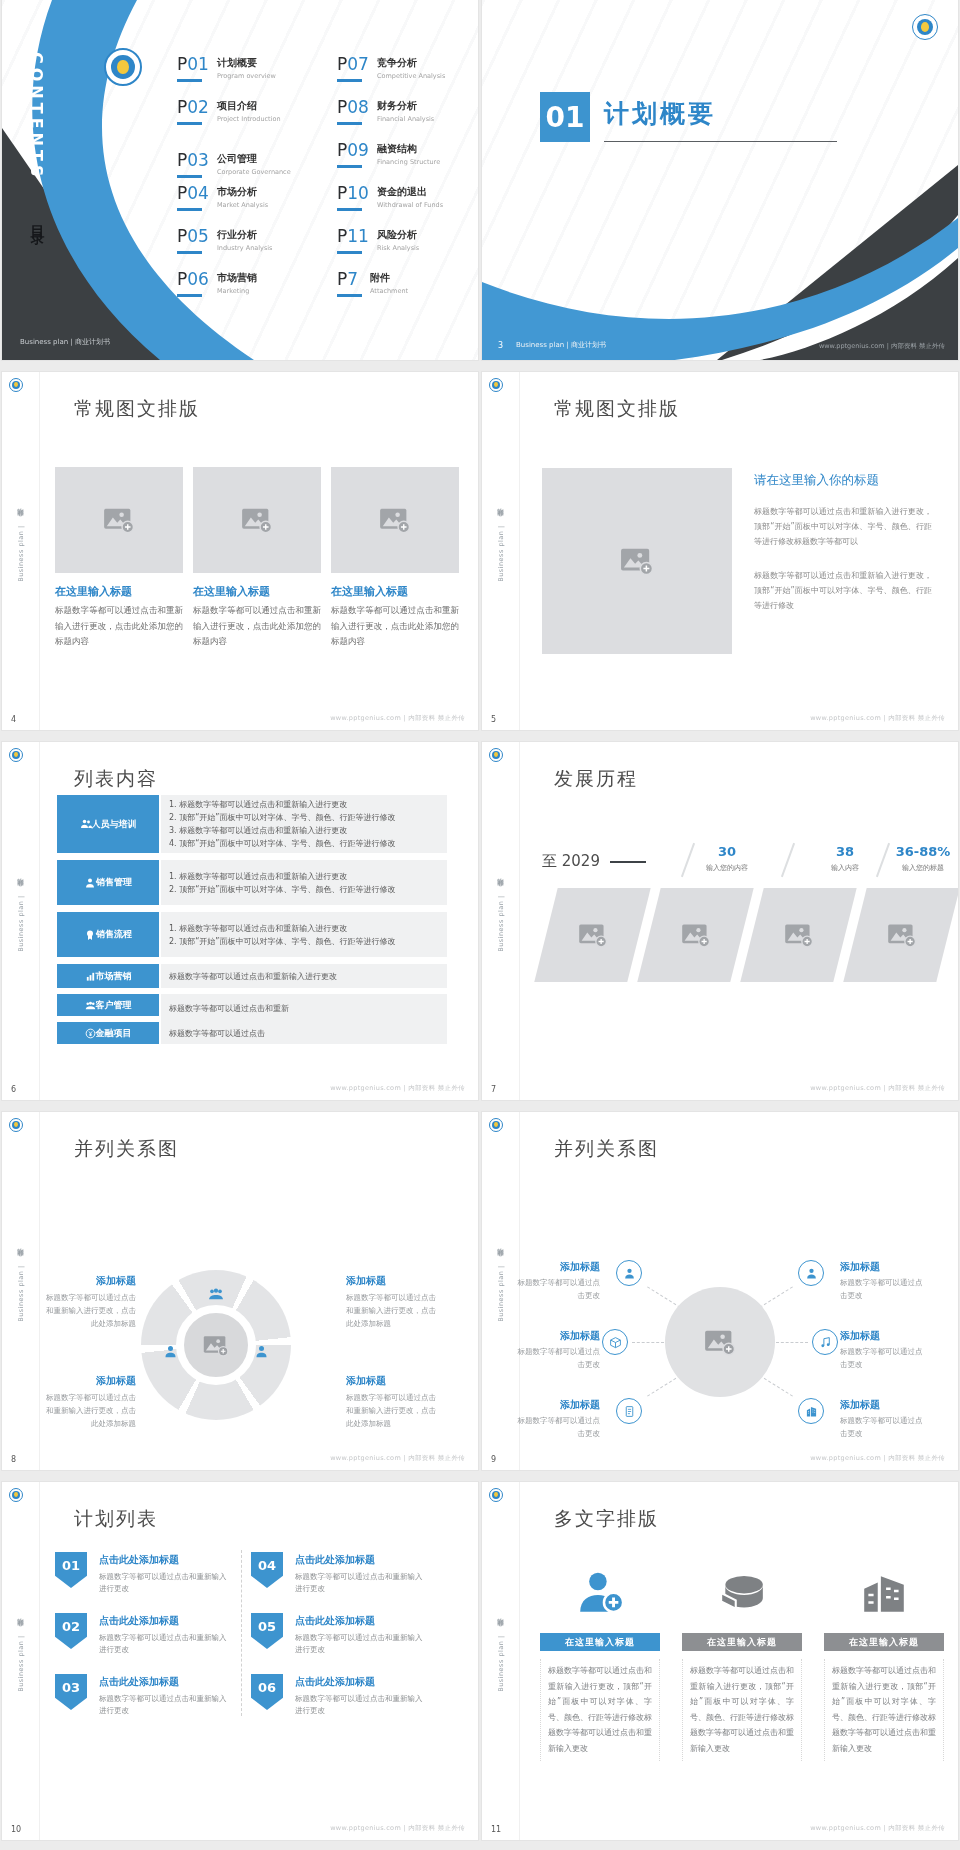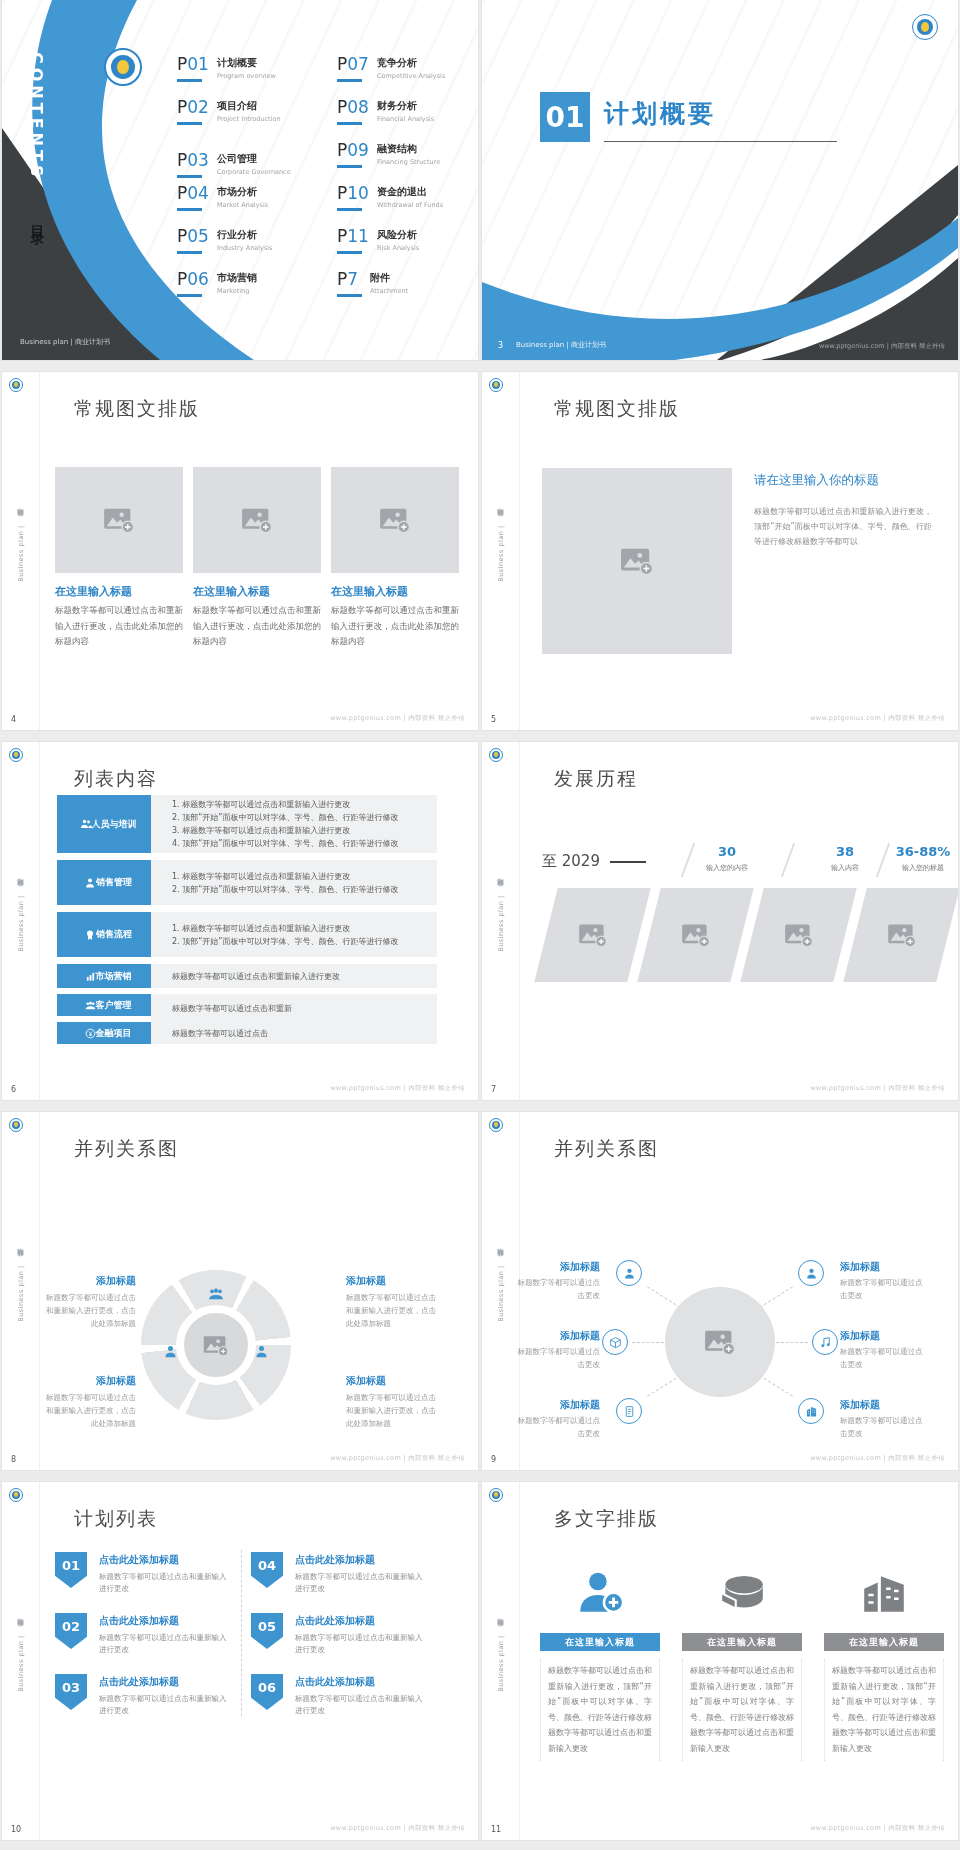--- a/index.html
+++ b/index.html
@@ -46,21 +46,21 @@
   .ch-wm{position:absolute;right:13px;bottom:9px;color:#9ba1a6;font-size:6.5px;z-index:4}
   
   .s4-h{position:absolute;top:212px;width:128px;font-size:11px;font-weight:bold;color:#2e86c8}
   .s4-p{position:absolute;top:231px;width:128px;font-size:8.5px;line-height:1.85;color:#6e6e6e;text-align:justify}
   
   .s5-h{position:absolute;left:272px;top:100px;font-size:12.5px;font-weight:normal;color:#2e86c8}
   .s5-p{position:absolute;left:272px;width:178px;font-size:8px;line-height:1.9;color:#8a8a8a;text-align:justify}
   
   .l-btn{position:absolute;left:55px;width:102px;background:#3d94cf;color:#fff;display:flex;align-items:center;justify-content:center;gap:0;font-size:9px;font-weight:bold;box-sizing:border-box}
   .l-btn svg{flex:0 0 auto}
-  .l-panel{position:absolute;left:149px;width:286px;background:#f0f1f2;color:#5a5a5a;font-size:8px;display:flex;flex-direction:column;justify-content:center;padding-left:21px;box-sizing:border-box;overflow:hidden}
+  .l-panel{position:absolute;left:159px;width:286px;background:#f0f1f2;color:#5a5a5a;font-size:8px;display:flex;flex-direction:column;justify-content:center;padding-left:8px;box-sizing:border-box;overflow:hidden}
   .l-panel div{line-height:13px;white-space:nowrap}
   
   .year{position:absolute;left:60px;top:110px;font-size:15px;color:#4c4c4c}
   .year-dash{position:absolute;left:128px;top:119px;width:36px;height:2px;background:#3e4347}
   .slash{position:absolute;top:100px;width:2px;height:36px;background:#dddfe1;transform:rotate(20deg)}
   .stat{position:absolute;top:102px;text-align:center}
   .stat .v{font-size:13px;font-weight:bold;color:#2e86c8;white-space:nowrap}
   .stat .l{font-size:7px;color:#777;margin-top:4px;white-space:nowrap}
   .para{position:absolute;top:146px;height:94px;width:93px;background:#dcdde0;transform:skewX(-14deg);display:flex;align-items:center;justify-content:center}
   .para svg{transform:skewX(14deg);color:#a2a5a9}
@@ -331,20 +331,21 @@
         <span class="rail-text">Business plan | 商业计划书</span>
       </div>
     <h2 class="stitle">常规图文排版</h2>
     <div class="ph" style="left:60px;top:96px;width:190px;height:186px">
         <svg width="34" height="30">
           <use href="#sym-img"></use>
         </svg>
       </div>
     <div class="s5-h">请在这里输入你的标题</div>
     <p class="s5-p" style="top:124px">标题数字等都可以通过点击和重新输入进行更改，顶部“开始”面板中可以对字体、字号、颜色、行距等进行修改标题数字等都可以</p>
+    <p class="s5-p" style="top:188px">标题数字等都可以通过点击和重新输入进行更改，顶部“开始”面板中可以对字体、字号、颜色、行距等进行修改</p>
     <span class="pagei">5</span>
     <span class="wm">www.pptgenius.com | 内部资料 禁止外传</span>
   </section>
 
   <section class="slide r3 c1">
     <span class="emblem sm">
         <span class="em-core"></span>
       </span>
     <div class="rail">
         <span class="rail-text">Business plan | 商业计划书</span>

